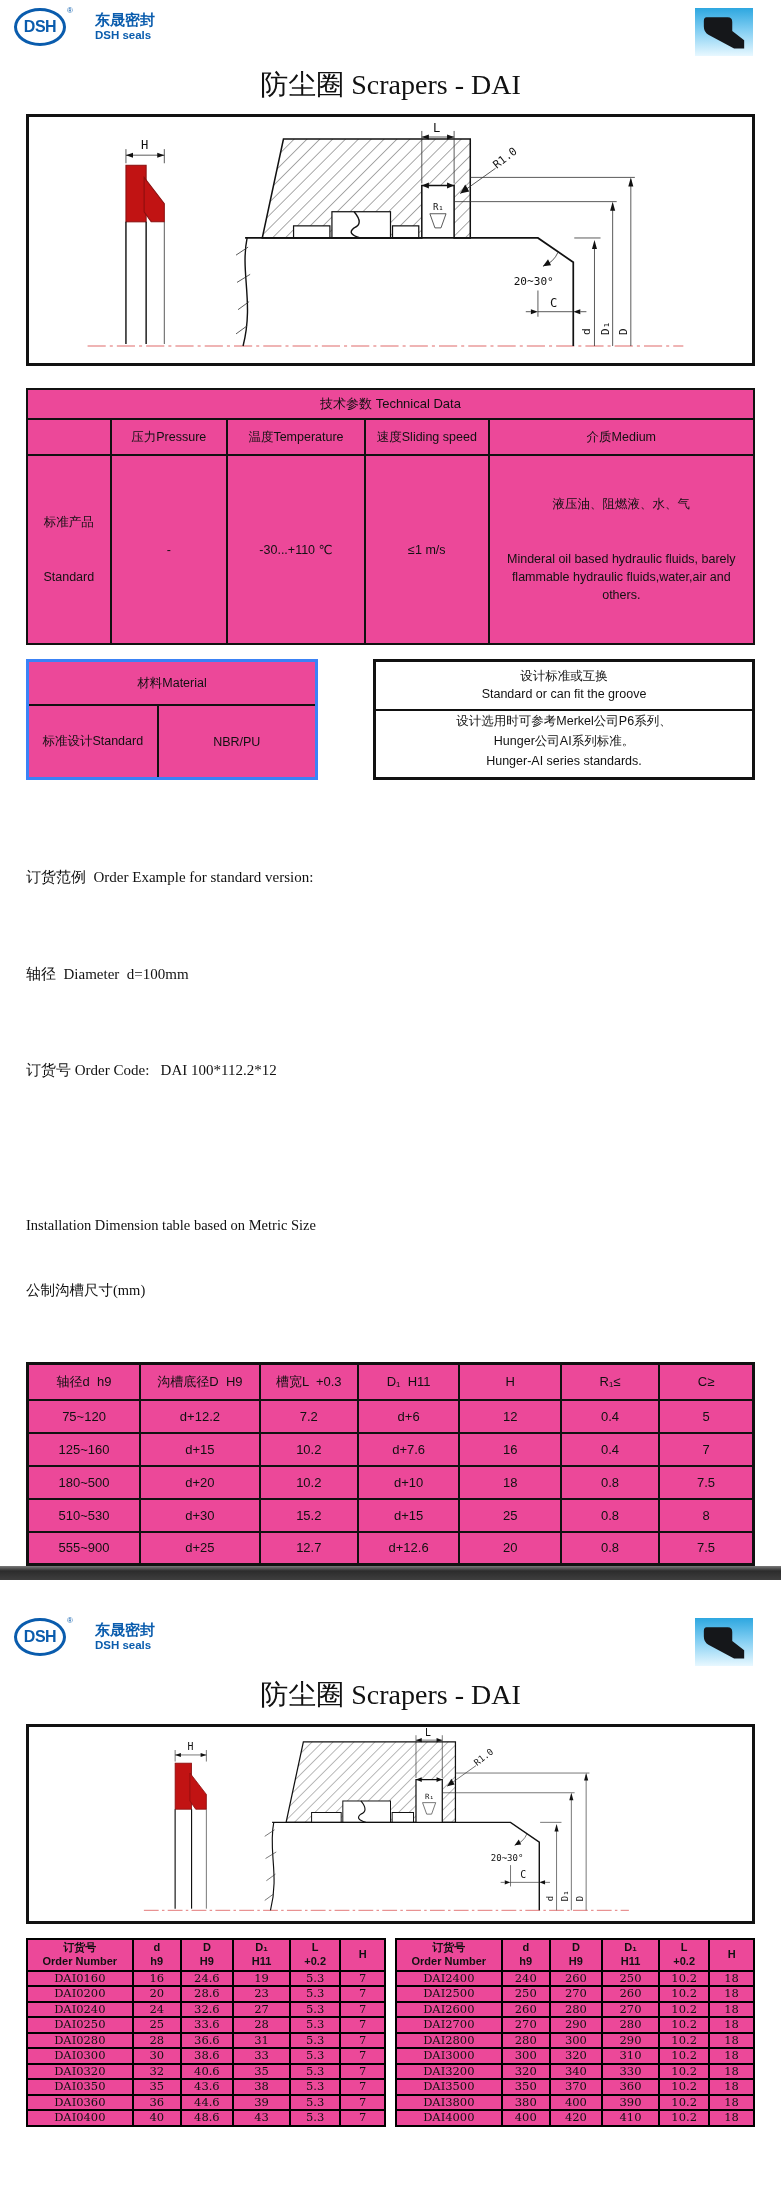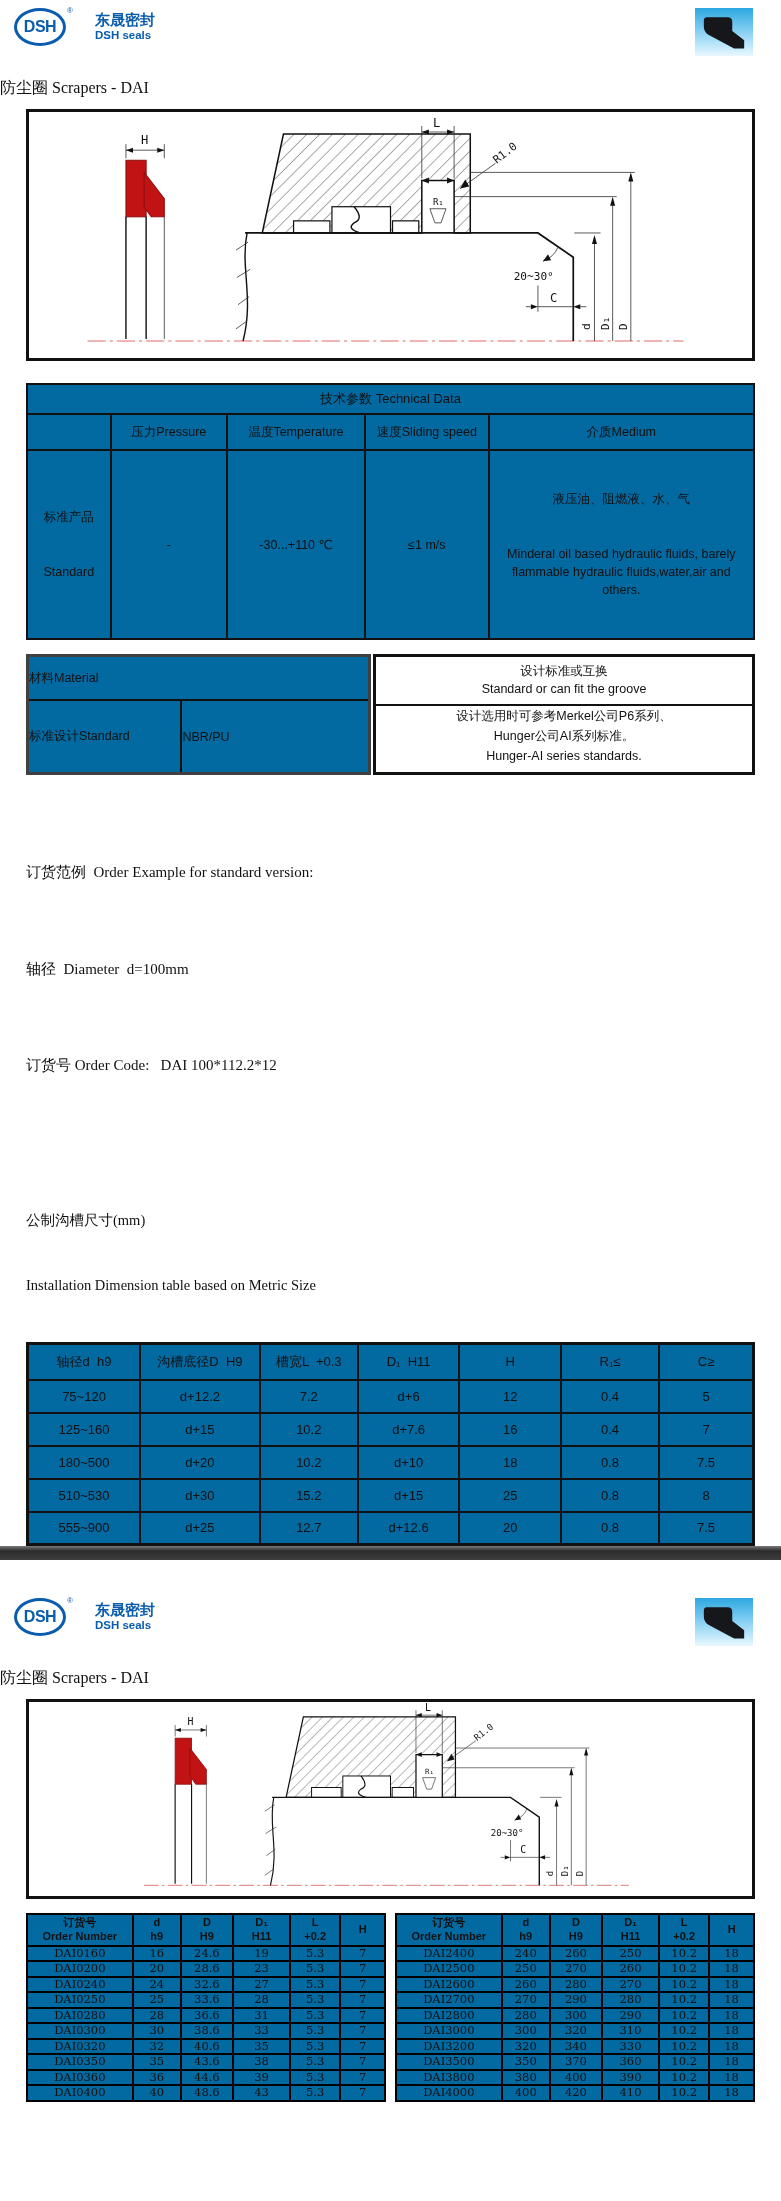--- a/index.html
+++ b/index.html
@@ -8,41 +8,41 @@
   .page1{min-height:1083px}
   .page2{min-height:1104px;padding-top:30px}
   .brand-row{display:flex;justify-content:space-between;align-items:flex-start;padding:8px 28px 0 14px;height:58px}
   .logo{display:flex;align-items:center;color:#0a5cad}
   .logo-circle{width:52px;height:38px;border:3px solid #0a5cad;border-radius:50%;display:flex;align-items:center;justify-content:center;font-weight:bold;font-size:16px;letter-spacing:-0.5px}
   .logo-reg{font-size:8px;align-self:flex-start;margin:-2px 2px 0 1px}
   .logo-text{margin-left:20px;line-height:1.1}
   .logo-cn{font-size:15px;font-weight:bold}
   .logo-en{font-size:11.5px;font-weight:bold}
   .corner-icon{width:58px;height:48px;background:linear-gradient(180deg,#2da7e0 0%,#7fcdf2 45%,#e8f8ff 100%);display:flex;align-items:center;justify-content:center}
-  .page-title{text-align:left;font-family:"Liberation Serif","DejaVu Serif",serif;font-size:16px;margin-top:20px}
+  .page-title{text-align:center;font-family:"Liberation Serif","DejaVu Serif",serif;font-size:28px;margin-top:8px}
   .drawing-box{margin:10px 26px 0;border:3px solid #111;height:252px;background:#fff}
   .page2 .drawing-box{height:200px}
   .drawing-box svg{width:100%;height:100%;display:block}
-  table{border-collapse:collapse;background:#0369a1}
+  table{border-collapse:collapse;background:#ec4899}
   .tech{margin:22px 26px 0;width:729px;text-align:center}
   .tech td{border:2px solid #111;font-size:12.5px;padding:3px;white-space:pre-wrap}
   .tech .t-title td{height:30px;font-size:13px}
   .tech .t-head td{height:36px}
   .tech .t-data td{height:78px;line-height:1.45}
   .mat-design{display:flex;margin:14px 26px 0;justify-content:space-between}
-  .mat{width:345px;border:3px solid #404040}
+  .mat{width:292px;text-align:center;border:3px solid #3b82f6}
   .mat td{border:2px solid #111;font-size:12.5px}
   .mat .m-title td{height:44px}
   .mat .m-data td{height:74px}
   .design-box{width:382px;border:3px solid #111;font-size:12.5px;text-align:center}
   .design-title{border-bottom:2px solid #111;padding:5px 2px;line-height:1.45}
   .design-body{padding:0 2px;line-height:1.6}
   .order-example{margin:16px 26px 0;font-family:"Liberation Serif","DejaVu Serif",serif;font-size:15px;line-height:2.15;white-space:pre-wrap}
   .metric-intro{margin:20px 26px 0;font-family:"Liberation Serif","DejaVu Serif",serif;font-size:14.5px;line-height:1.5;white-space:pre-wrap}
-  .metric{margin-top:2px;margin-left:26px;width:729px;text-align:center;border:3px solid #111}
+  .metric{margin-top:17px;margin-left:26px;width:729px;text-align:center;border:3px solid #111}
   .metric th,.metric td{border:2px solid #111;font-size:13px;white-space:pre-wrap;font-weight:normal}
   .metric th{height:36px}
   .metric td{height:33px}
   .pagenum{font-family:"Liberation Serif","DejaVu Serif",serif;font-size:13.5px;white-space:pre-wrap}
   .pagenum-right{text-align:right;margin:14px 30px 0 0}
   .divider{height:14px;width:781px;background:linear-gradient(180deg,#7a7a7a 0%,#2c2c2c 35%,#3e3e3e 100%)}
   .order-tables{display:flex;justify-content:space-between;margin:14px 26px 0}
   .otable{width:360px;text-align:center;border:2px solid #000}
   .otable th{border:2px solid #000;font-size:11px;line-height:1.25;height:30px;padding:1px}
   .otable td{border:2px solid #000;font-family:"DejaVu Serif","Liberation Serif",serif;font-size:11.5px;height:15.5px;padding:0;line-height:1.1}
@@ -228,22 +228,22 @@
     </div>
   </div>
 
   <div class="order-example">
     <div>订货范例  Order Example for standard version:</div>
     <div>轴径  Diameter  d=100mm</div>
     <div>订货号 Order Code:   DAI 100*112.2*12</div>
   </div>
 
   <div class="metric-intro">
+    <div>Installation Dimension table based on Metric Size</div>
     <div>公制沟槽尺寸(mm)</div>
-    <div>Installation Dimension table based on Metric Size</div>
   </div>
 
   <table class="metric">
     <colgroup>
         <col style="width:15.5%">
         <col style="width:16.5%">
         <col style="width:13.5%">
         <col style="width:14%">
         <col style="width:14%">
         <col style="width:13.5%">

